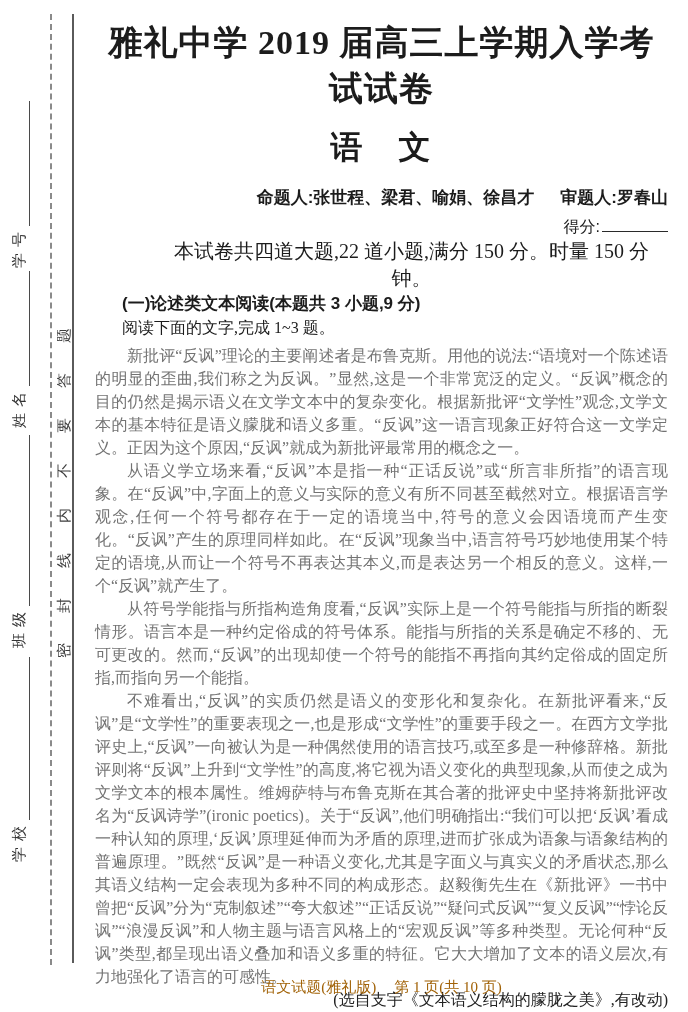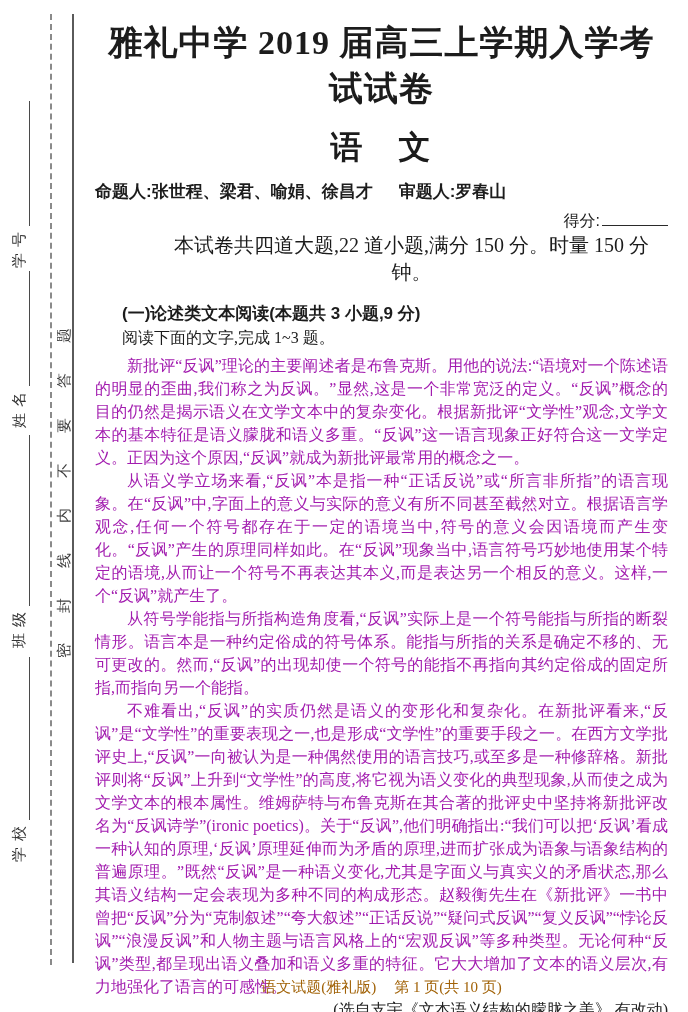--- a/index.html
+++ b/index.html
@@ -33,42 +33,42 @@
     margin-top:20px;text-align:center;
     font-family:"Liberation Serif",serif;font-weight:bold;
     font-size:34px;letter-spacing:1px;
   }
   .subject-title{
     margin-top:14px;text-align:center;
     font-family:"Liberation Sans",sans-serif;font-weight:bold;
     font-size:32px;letter-spacing:2px;
   }
   .setters{
-    margin-top:10px;display:flex;justify-content:flex-start;gap:26px;
+    margin-top:16px;display:flex;justify-content:flex-end;gap:26px;
     font-family:"Liberation Sans",sans-serif;font-weight:bold;font-size:17px;
   }
   .score-row{
     margin-top:8px;display:flex;justify-content:flex-end;align-items:baseline;
     font-family:"Liberation Sans",sans-serif;font-weight:normal;font-size:16px;
   }
   .score-line{display:inline-block;width:66px;height:14px;border-bottom:1.6px solid #2a2a2a;margin-left:2px;}
   .exam-info{padding-left:60px;font-size:20px;text-align:center;}
   .sec-heading{
     margin-top:16px;font-family:"Liberation Sans",sans-serif;
     font-weight:bold;font-size:17px;
   }
   .sec-subheading{
-    margin-top:16px;padding-left:27px;
+    margin-top:0;padding-left:27px;
     font-family:"Liberation Sans",sans-serif;font-weight:bold;font-size:17px;
   }
   .sec-instruction{margin-top:3px;padding-left:27px;font-size:16px;}
   .passage{margin-top:5px;}
   .para{
     margin:0;text-indent:2em;text-align:justify;
-    font-size:16px;line-height:23px;color:#a21caf;
+    font-size:16px;line-height:23px;color:#737373;
   }
   .attribution{text-align:right;font-size:16px;line-height:23px;color:#222;}
   .footer{
     position:absolute;top:978px;left:0;width:100%;
     display:flex;justify-content:center;gap:18px;font-size:15px;color:#a16207;
   }
 </style>
 </head>
 <body>
 

